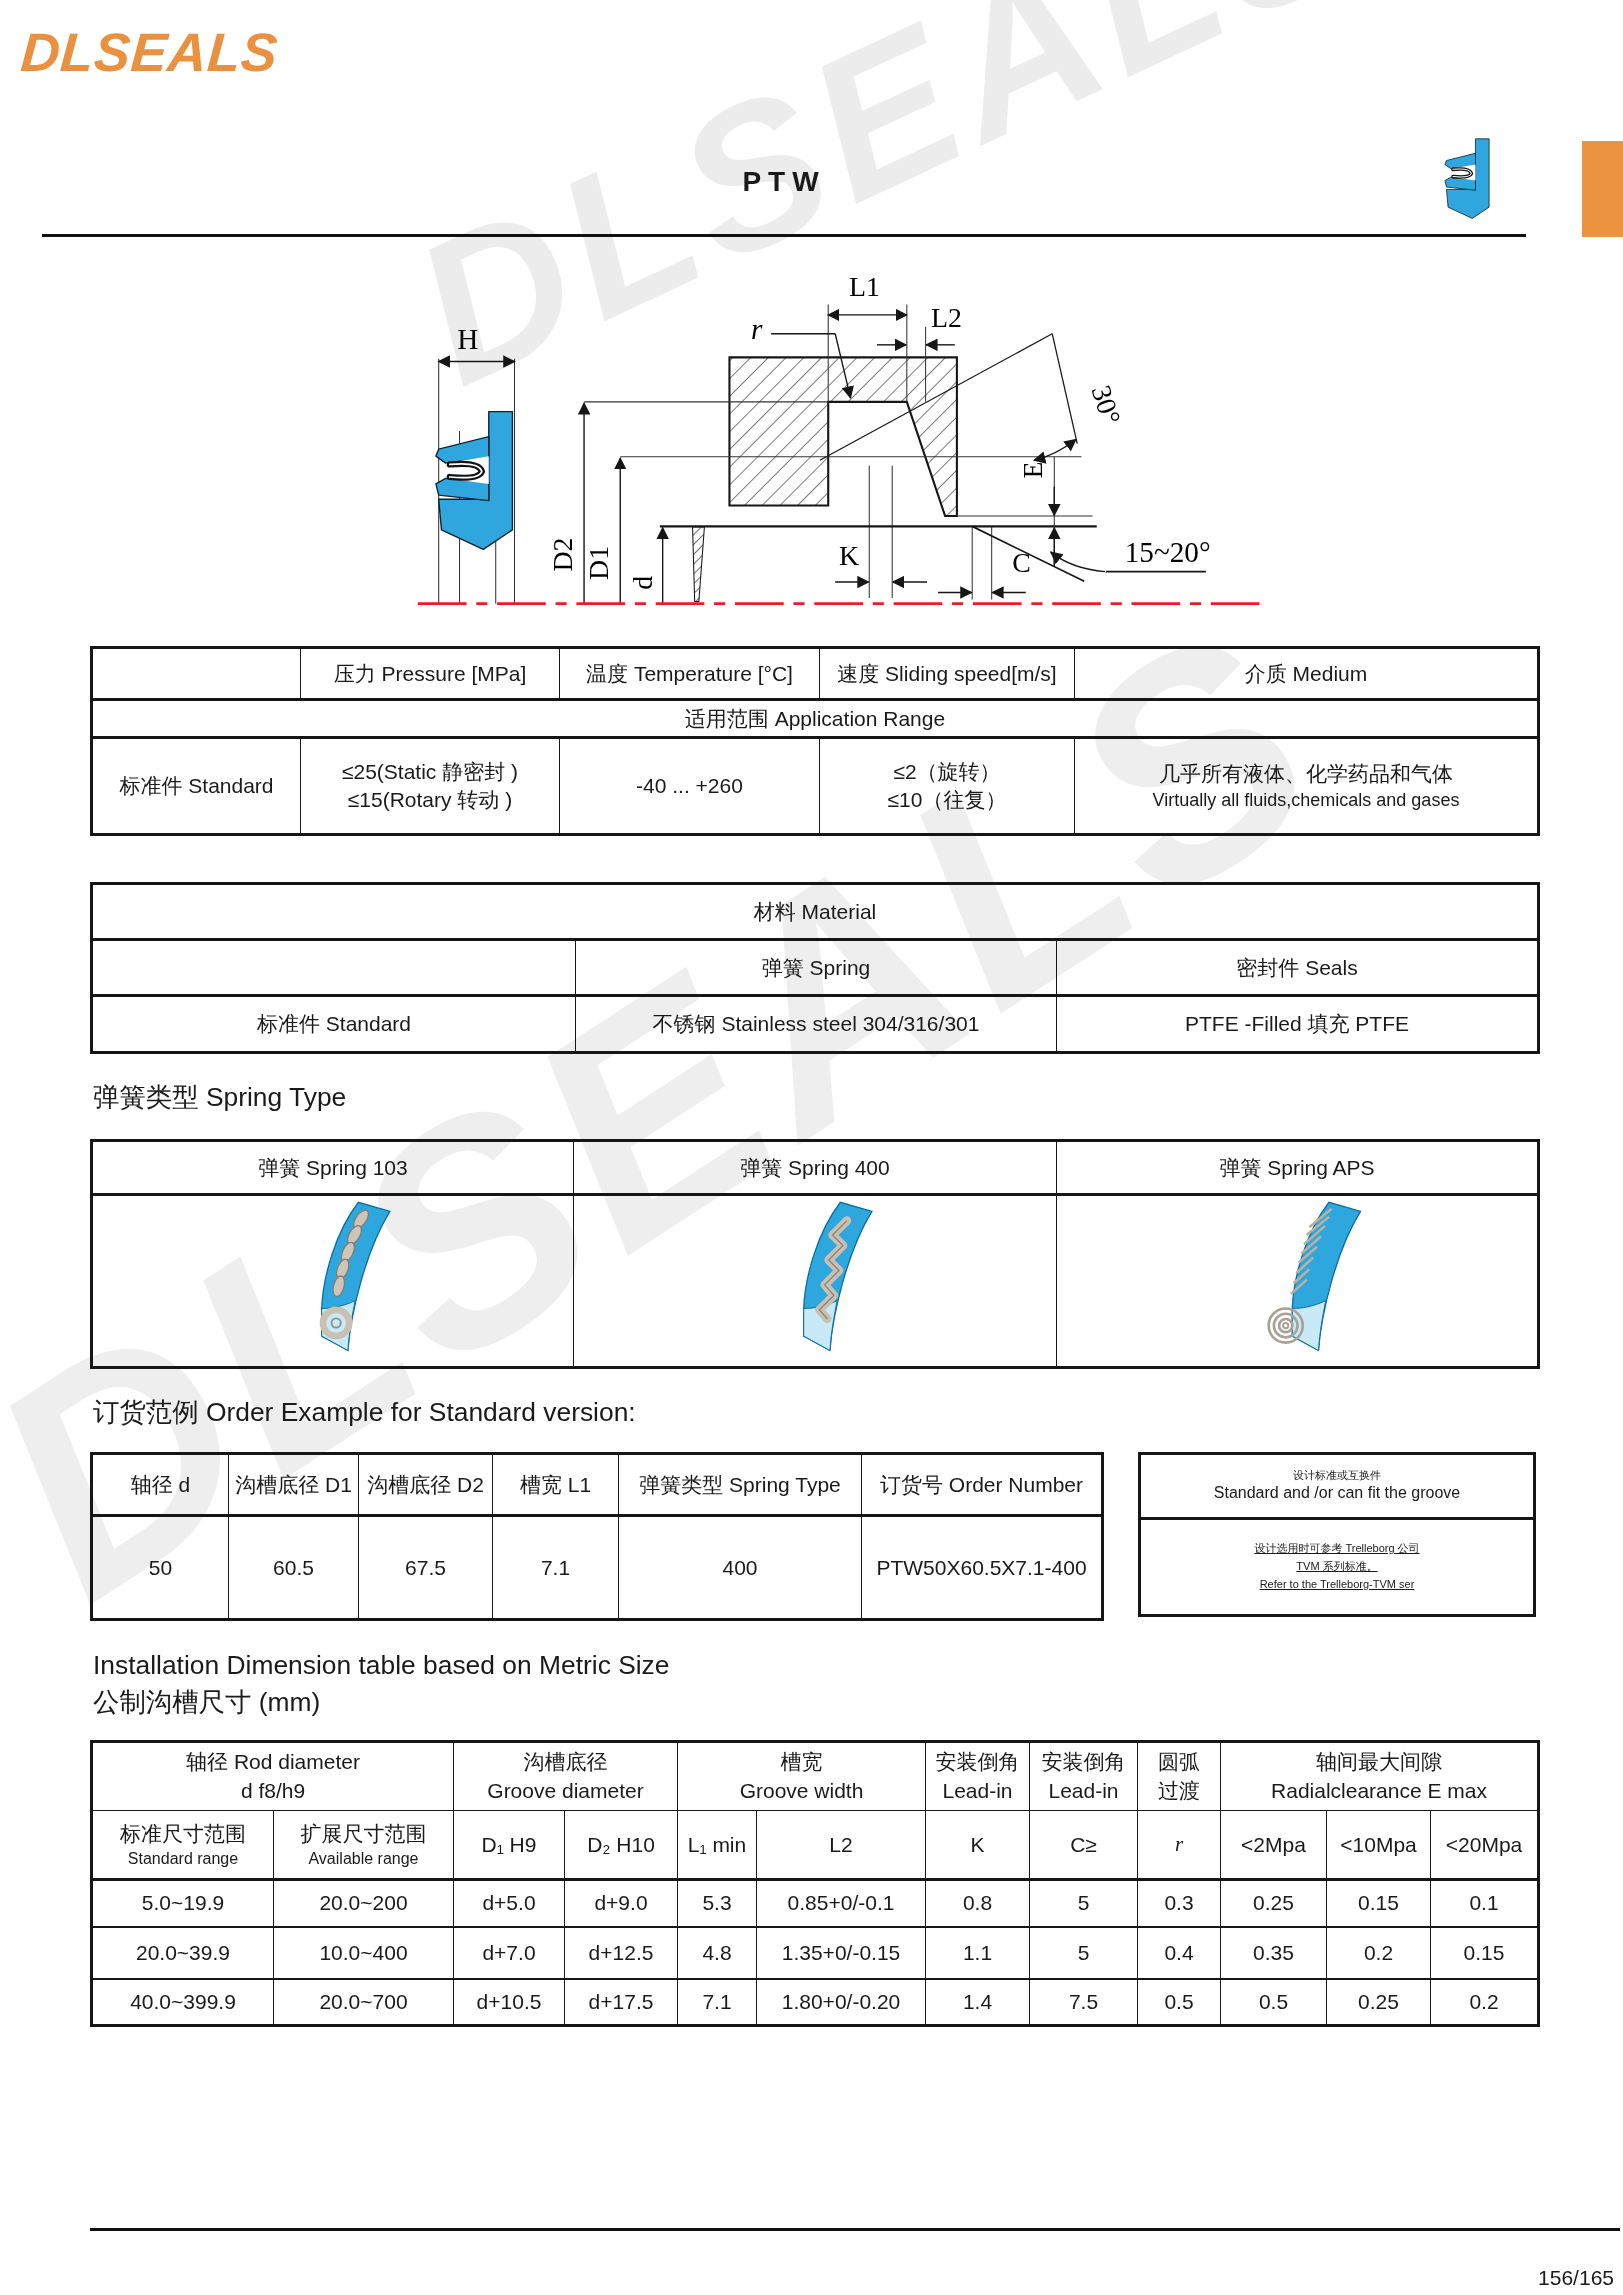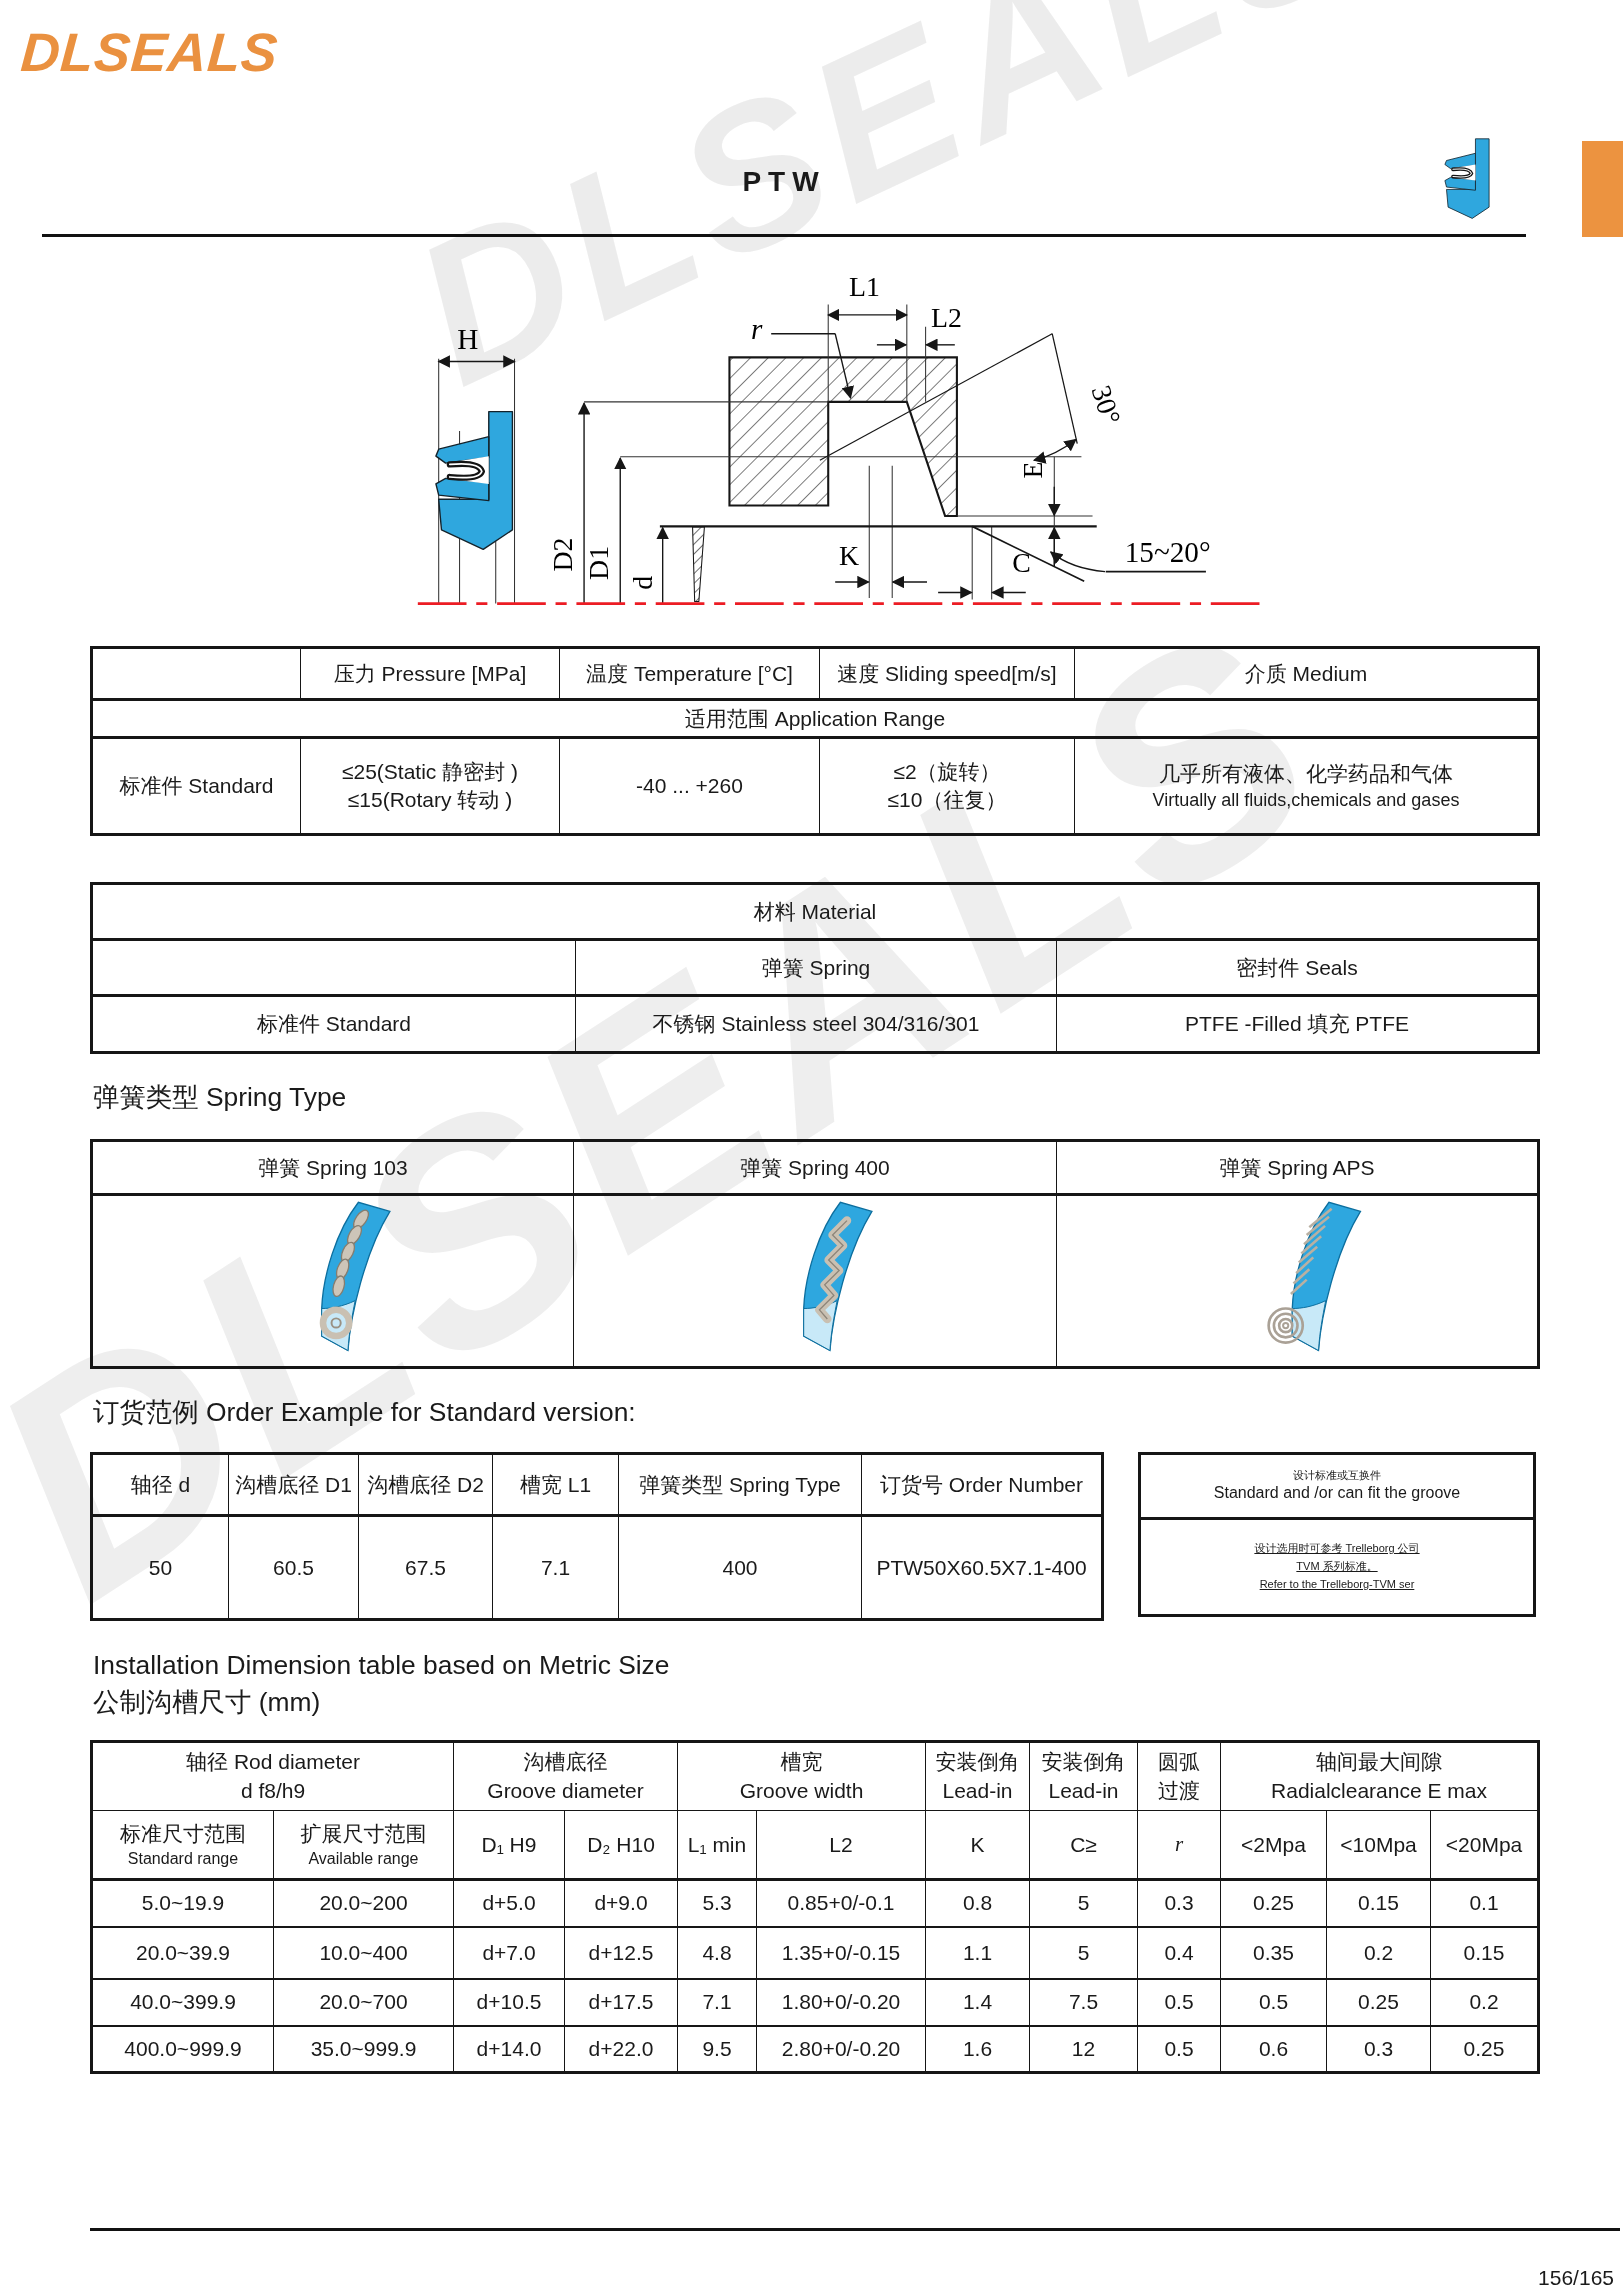--- a/index.html
+++ b/index.html
@@ -423,34 +423,20 @@
         <td>d+17.5</td>
         <td>7.1</td>
         <td>1.80+0/-0.20</td>
         <td>1.4</td>
         <td>7.5</td>
         <td>0.5</td>
         <td>0.5</td>
         <td>0.25</td>
         <td>0.2</td>
       </tr>
-      <tr style="height:47px">
-        <td>400.0~999.9</td>
-        <td>35.0~999.9</td>
-        <td>d+14.0</td>
-        <td>d+22.0</td>
-        <td>9.5</td>
-        <td>2.80+0/-0.20</td>
-        <td>1.6</td>
-        <td>12</td>
-        <td>0.5</td>
-        <td>0.6</td>
-        <td>0.3</td>
-        <td>0.25</td>
-      </tr>
     </tbody>
       </table>
 
     <div class="abs" id="footer-line"></div>
     <div class="abs" id="page-num">156/165</div>
   </div>
 </div>
 
 
 </body></html>

